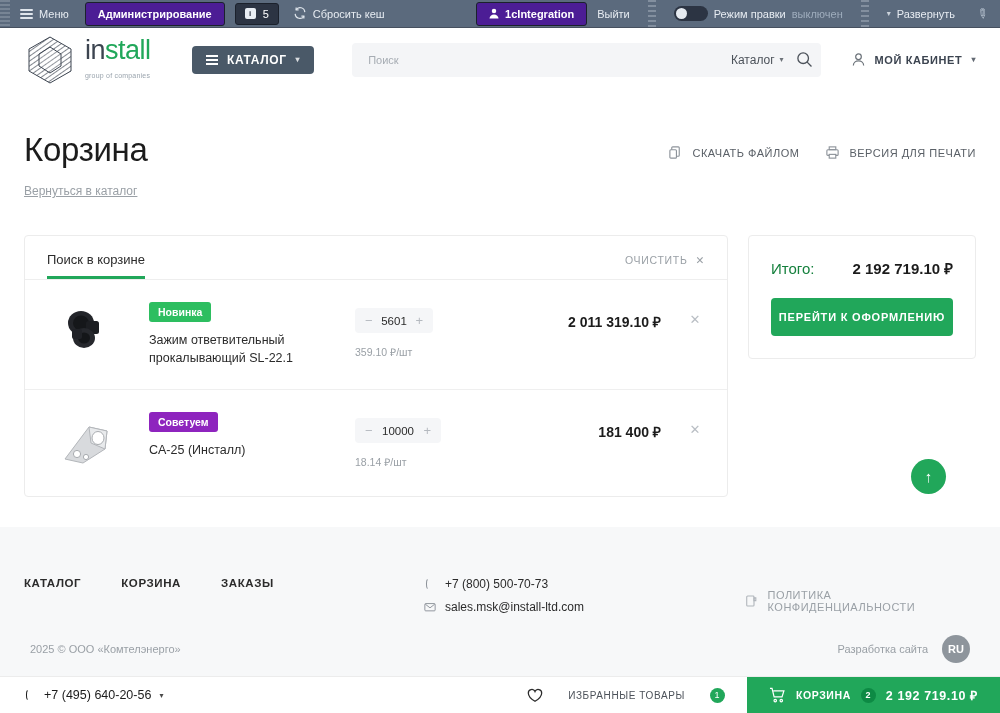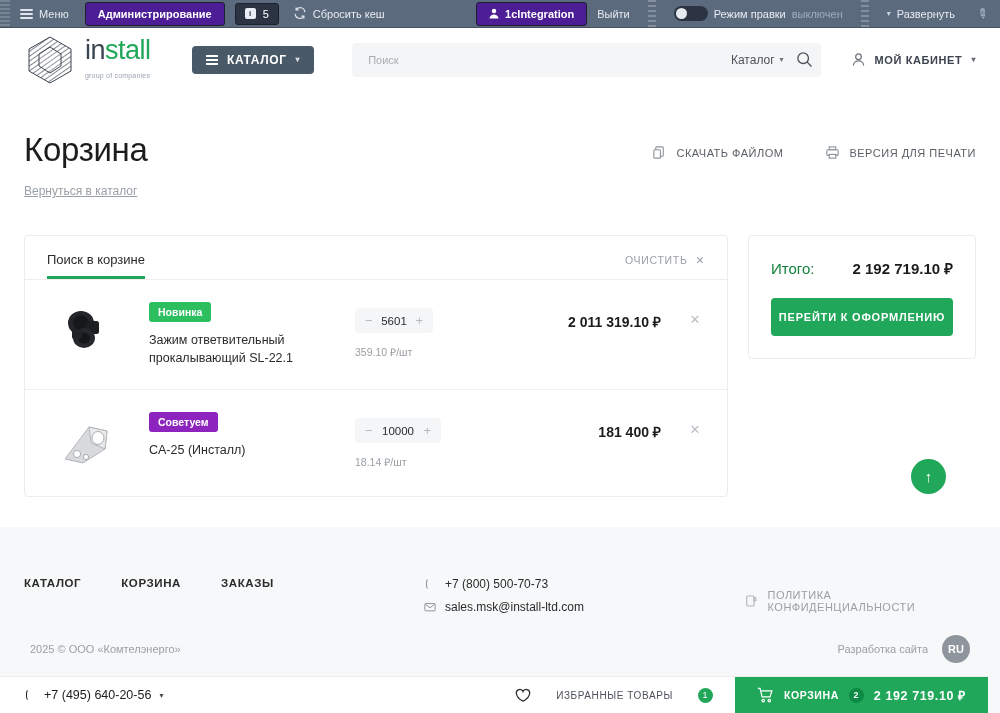--- a/index.html
+++ b/index.html
@@ -75,21 +75,21 @@
   .search-scope { font-size: 12px; color: #4c525a; display: flex; align-items: center; gap: 5px; padding-right: 12px; }
   .icon-btn { display: inline-flex; align-items: center; justify-content: center; cursor: pointer; }
   .account { display: flex; align-items: center; gap: 9px; font-size: 11px; font-weight: bold;
     letter-spacing: .6px; color: #3c4450; }
 
   
   .main { padding: 0 24px; }
   .title-row { display: flex; justify-content: space-between; align-items: flex-start; padding-top: 40px;}
   h1.page-title { font-size: 33px; font-weight: normal; color: #1c1c1c; letter-spacing: -.3px; }
   .back-link { font-size: 12px; color: #9aa0a6; margin-top: 15px; display:inline-block; }
-  .title-actions { display: flex; gap: 42px; padding-top: 14px; }
+  .title-actions { display: flex; gap: 26px; padding-top: 14px; }
   .title-action { display: flex; align-items: center; gap: 9px; font-size: 11px; color: #5a6067;
     letter-spacing: .5px; cursor: pointer; }
 
   .content { display: flex; gap: 20px; margin-top: 36px; align-items: flex-start; }
   .cart-card { flex: 1; background: #fff; border: 1px solid #ececec; border-radius: 4px; }
   .cart-head { display: flex; justify-content: space-between; align-items: center;
     padding: 16px 22px 0 22px; border-bottom: 1px solid #eeeeee; }
   .tab { font-size: 13px; color: #2b2b2b; padding-bottom: 9px; border-bottom: 3px solid #21a75a; cursor: pointer; }
   .clear-link { font-size: 10.5px; color: #9aa0a6; letter-spacing: .7px; display: flex; align-items: center;
     gap: 8px; padding-bottom: 11px; cursor: pointer; }
@@ -137,21 +137,21 @@
   .f-policy { flex: 1; display: flex; justify-content: flex-end; }
   .f-policy .title-action { color: #9aa0a6; padding-top: 2px; }
   .footer-bottom { position: absolute; left: 0; right: 0; bottom: 37px; height: 55px; padding: 0 30px;
     display: flex; align-items: center; }
   .copyright { font-size: 11px; color: #9aa0a6; flex: 1; }
   .dev-by { font-size: 11px; color: #9aa0a6; margin-right: 14px; }
   .ru-circle { width: 28px; height: 28px; border-radius: 50%; background: #8e959c; color: #fff;
     font-size: 11px; font-weight: bold; display: flex; align-items: center; justify-content: center; }
 
   
-  .stickybar { position: absolute; left: 0; right: 12px; bottom: 0; height: 37px; background: #fff;
+  .stickybar { position: absolute; left: 0; right: 0; bottom: 0; height: 37px; background: #fff;
     display: flex; align-items: stretch; border-top: 1px solid #ececec; }
   .sb-phone { display: flex; align-items: center; gap: 8px; font-size: 12.5px; color: #1c1c1c; padding-left: 24px; }
   .sb-spacer { flex: 1; }
   .sb-fav { display: flex; align-items: center; gap: 25px; font-size: 10px; letter-spacing: .6px;
     color: #4c525a; padding-right: 22px; cursor: pointer; }
   .pill { min-width: 15px; height: 15px; border-radius: 50%; background: #21a75a; color: #fff;
     font-size: 9px; display: inline-flex; align-items: center; justify-content: center; padding: 0 4px; }
   .pill.dark { background: #0d8a44; }
   .sb-cart { background: #21a75a; color: #fff; display: flex; align-items: center; gap: 10px;
     padding: 0 22px; font-size: 10.5px; letter-spacing: .6px; font-weight: bold; cursor: pointer; }

